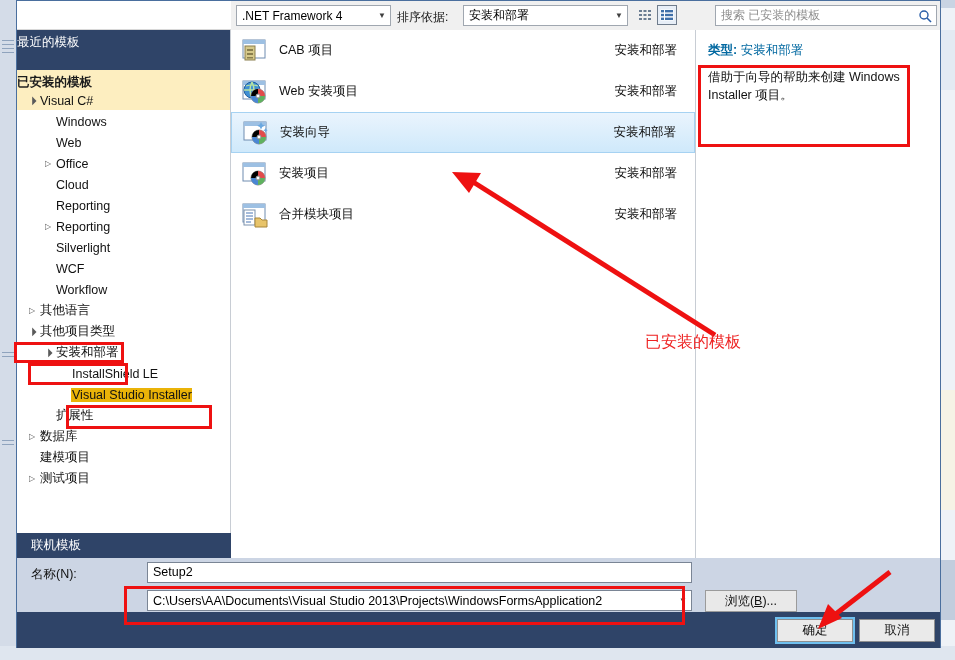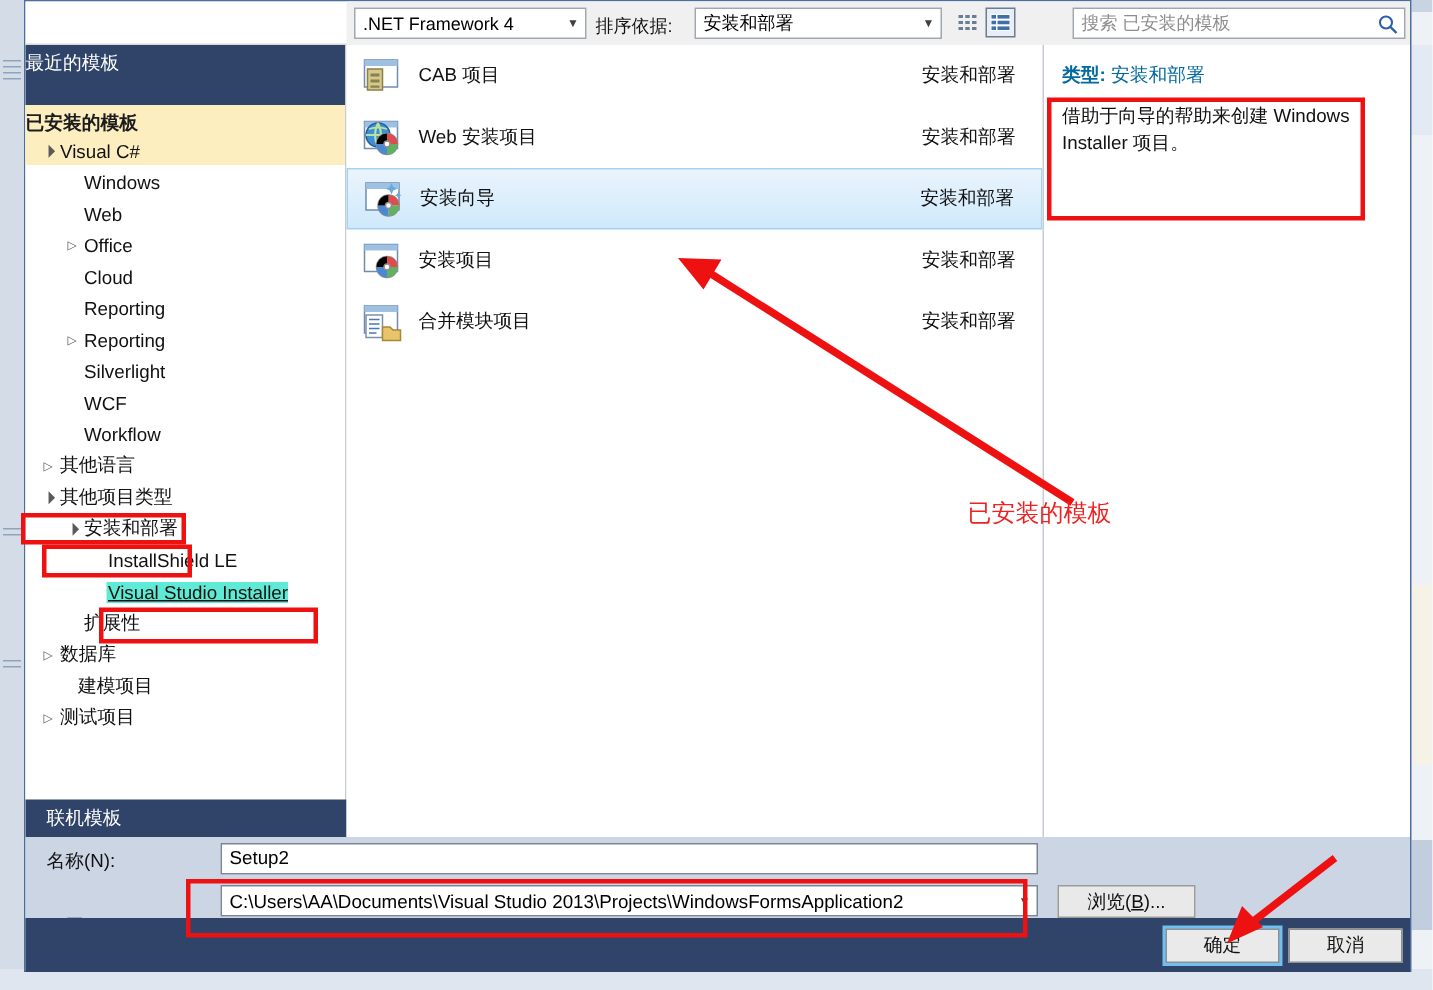--- a/index.html
+++ b/index.html
@@ -39,21 +39,21 @@
            border-right:1px solid #c8cdd4;box-sizing:border-box;}
   .side-header{height:40px;line-height:25px;font-size:12.5px;box-sizing:border-box;}
   #recent-header{background:#2f4468;color:#ffffff;}
   #installed-header{background:#fdeec0;color:#1c1c1c;font-weight:bold;}
   #online-header{position:absolute;left:0;bottom:0;width:214px;background:#2f4468;color:#ffffff;
                  height:25px;line-height:25px;padding-left:14px;font-size:12.5px;box-sizing:border-box;}
   #tree{position:absolute;left:0;top:60px;width:214px;bottom:25px;overflow:hidden;}
   .tnode{height:21px;display:flex;align-items:center;font-size:12.5px;color:#111;white-space:nowrap;}
   .tnode .arrow{width:14px;text-align:center;font-size:8px;color:#5a5a5a;flex:0 0 14px;}
   .tnode .lbl{padding-left:1px;}
-  .tnode.sel .lbl{background:#5eead4;text-decoration:underline;}
+  .tnode.sel .lbl{background:#eab308;}
 
   
   #center{position:absolute;left:214px;top:0;width:464px;height:528px;background:#ffffff;}
   #toolbar{position:absolute;left:214px;top:-29px;width:709px;height:29px;background:#f0f0f0;}
   #fw-select{position:absolute;left:5px;top:4px;width:155px;height:21px;background:#fff;
              border:1px solid #a0a7b0;box-sizing:border-box;font-size:12px;display:flex;align-items:center;}
   #fw-select .val{padding-left:5px;flex:1;overflow:hidden;white-space:nowrap;}
   .caret{width:16px;text-align:center;font-size:8px;color:#404040;}
   #sortby-label{position:absolute;left:166px;top:8px;font-size:12px;color:#111;}
   #sort-select{position:absolute;left:232px;top:4px;width:165px;height:21px;background:#fff;
@@ -254,21 +254,21 @@
             <span class="lbl">Visual Studio Installer</span>
           </div>
           <div class="tnode" style="padding-left: 24px;">
             <span class="arrow"></span>
             <span class="lbl">扩展性</span>
           </div>
           <div class="tnode" style="padding-left: 8px;">
             <span class="arrow">▷</span>
             <span class="lbl">数据库</span>
           </div>
-          <div class="tnode" style="padding-left: 20px;">
+          <div class="tnode" style="padding-left: 8px;">
             <span class="arrow"></span>
             <span class="lbl">建模项目</span>
           </div>
           <div class="tnode" style="padding-left: 8px;">
             <span class="arrow">▷</span>
             <span class="lbl">测试项目</span>
           </div>
         </div>
       <div id="online-header">联机模板</div>
     </div>

